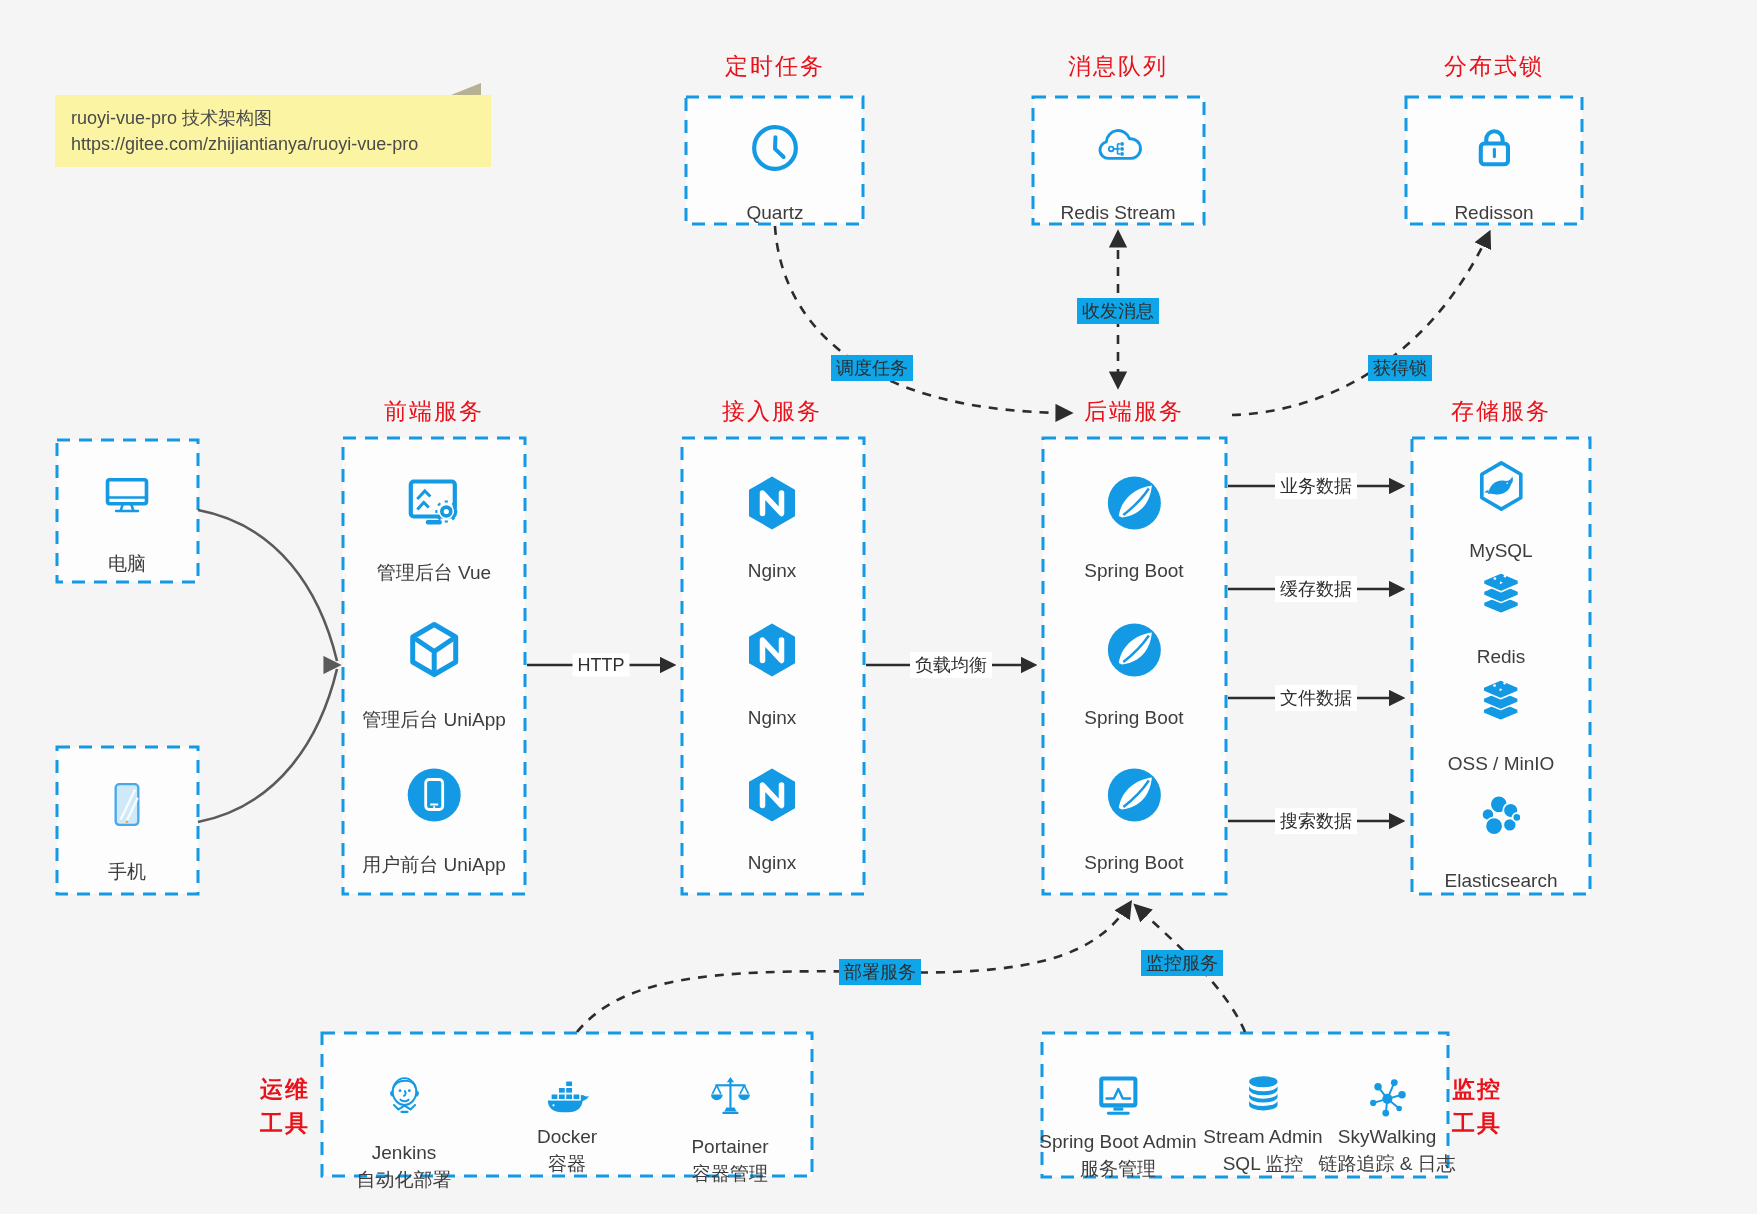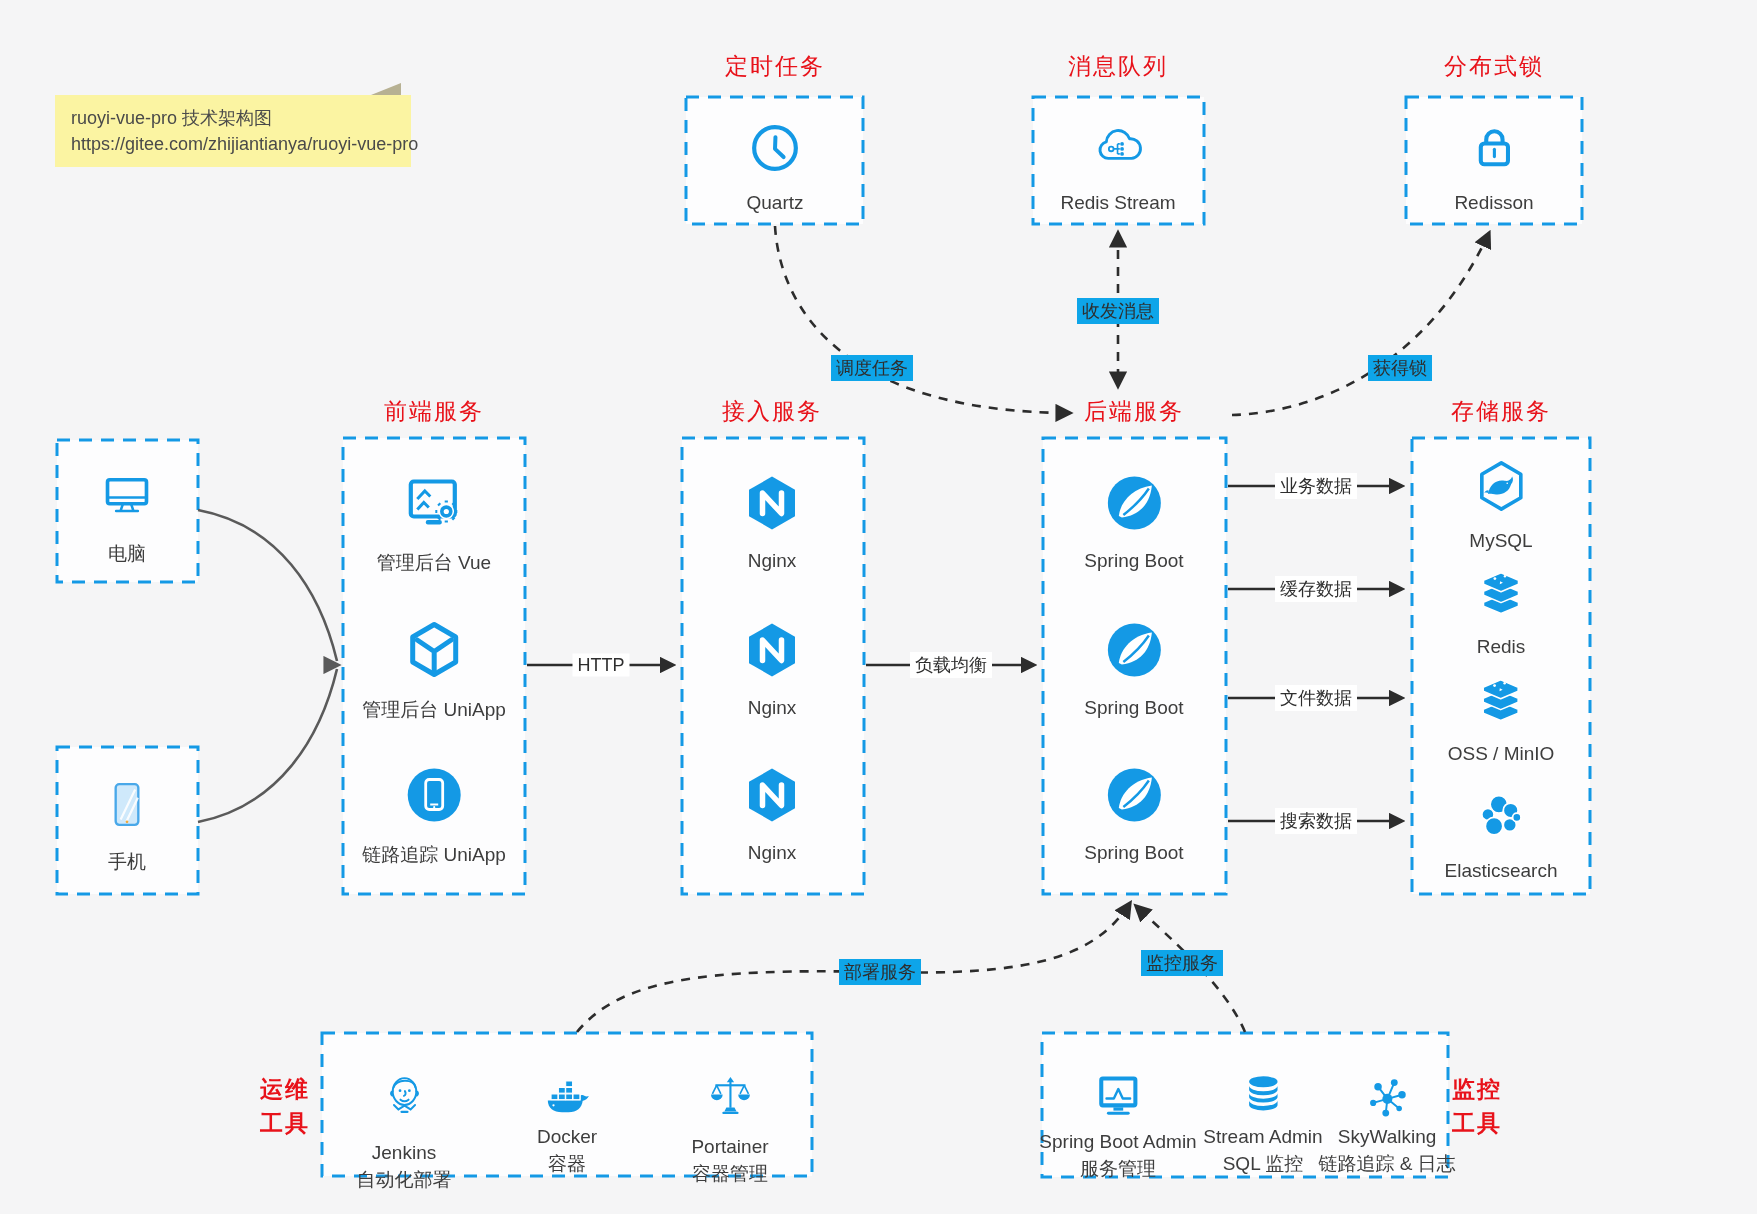--- a/index.html
+++ b/index.html
@@ -3,26 +3,26 @@
 <meta charset="utf-8">
 <style>
   *{margin:0;padding:0;box-sizing:border-box}
   body{background:#e9e9ea;font-family:"Liberation Sans","DejaVu Sans",sans-serif}
   .stage{position:relative;width:1757px;height:1214px;background:#f5f5f6;overflow:hidden}
   svg.layer{position:absolute;left:0;top:0;width:1757px;height:1214px}
   .group-title{position:absolute;transform:translateX(-50%);font-size:23px;font-weight:normal;
     color:#e8121a;white-space:nowrap;letter-spacing:2px}
   .node{position:absolute;transform:translateX(-50%);display:flex;flex-direction:column;align-items:center}
   .node .icon{display:block}
-  .node-label{margin-top:15px;font-size:19px;color:#3d3d3d;white-space:nowrap;text-align:center}
+  .node-label{margin-top:25px;font-size:19px;color:#3d3d3d;white-space:nowrap;text-align:center}
   .node-sub{margin-top:3px;font-size:19px;color:#3d3d3d;white-space:nowrap;text-align:center}
   .edge-label{position:absolute;transform:translate(-50%,-50%);font-size:18px;color:#2e2e2e;
     background:#ffffff;padding:1px 5px;white-space:nowrap}
   .edge-label.dim{background:#0ea5e9}
-  .note{position:absolute;left:55px;top:95px;width:356px;height:72px;background:#fbf4a2;
+  .note{position:absolute;left:55px;top:95px;width:436px;height:72px;background:#fbf4a2;
     padding:10px 16px;font-size:18px;line-height:26px;color:#4a4a4a;white-space:nowrap}
   .note-fold{position:absolute;top:-12px;right:10px;width:0;height:0;
     border-left:30px solid transparent;border-bottom:12px solid #b7b193}
   .side-title{position:absolute;transform:translateX(-50%);font-size:23px;font-weight:bold;color:#e8121a;
     line-height:34px;text-align:right;white-space:nowrap;letter-spacing:2px}
 </style>
 </head>
 <body>
 
 <div class="stage">
@@ -301,21 +301,21 @@
   <div class="node" style="left:434px;top:618px">
     <svg class="icon" width="64" height="64" viewBox="0 0 64 64">
         <use href="#i-uniapp"></use>
       </svg>
     <div class="node-label">管理后台 UniApp</div>
   </div>
   <div class="node" style="left:434px;top:763px">
     <svg class="icon" width="64" height="64" viewBox="0 0 64 64">
         <use href="#i-userapp"></use>
       </svg>
-    <div class="node-label">链路追踪 UniApp</div>
+    <div class="node-label">用户前台 UniApp</div>
   </div>
 
   <div class="node" style="left:772px;top:471px">
     <svg class="icon" width="64" height="64" viewBox="0 0 64 64">
         <use href="#i-nginx"></use>
       </svg>
     <div class="node-label">Nginx</div>
   </div>
   <div class="node" style="left:772px;top:618px">
     <svg class="icon" width="64" height="64" viewBox="0 0 64 64">

